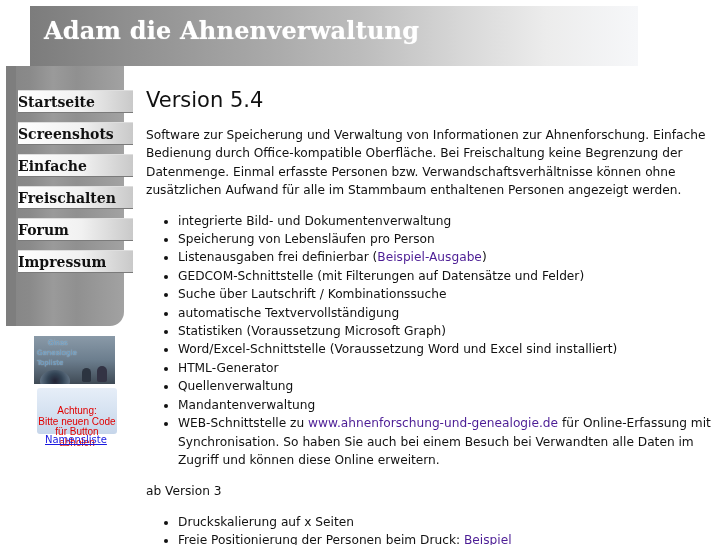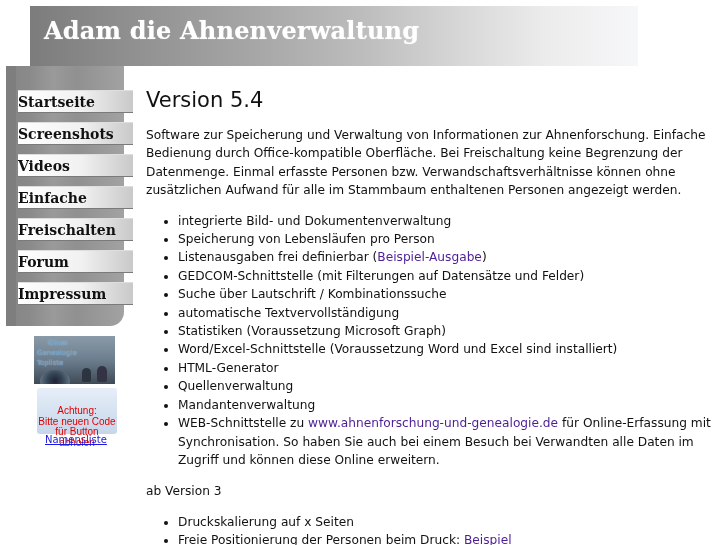--- a/index.html
+++ b/index.html
@@ -65,21 +65,20 @@
   <div class="header-title">Adam die Ahnenverwaltung</div>
 </div>
 
 <div class="sidebar-bg"></div>
 <div class="sidebar-stripe"></div>
 <div class="content-corner"></div>
 
 <nav class="nav">
   <div class="nav-btn">Startseite</div>
   <div class="nav-btn">Screenshots</div>
-  <div class="nav-btn">Videos</div>
   <div class="nav-btn">Einfache</div>
   <div class="nav-btn">Freischalten</div>
   <div class="nav-btn">Forum</div>
   <div class="nav-btn">Impressum</div>
 </nav>
 
 <div class="badge1">
   <span class="t" style="top:3px;left:14px;">Ginas</span>
   <span class="t" style="top:13px;left:3px;">Genealogie</span>
   <span class="t" style="top:23px;left:3px;">Topliste</span>

